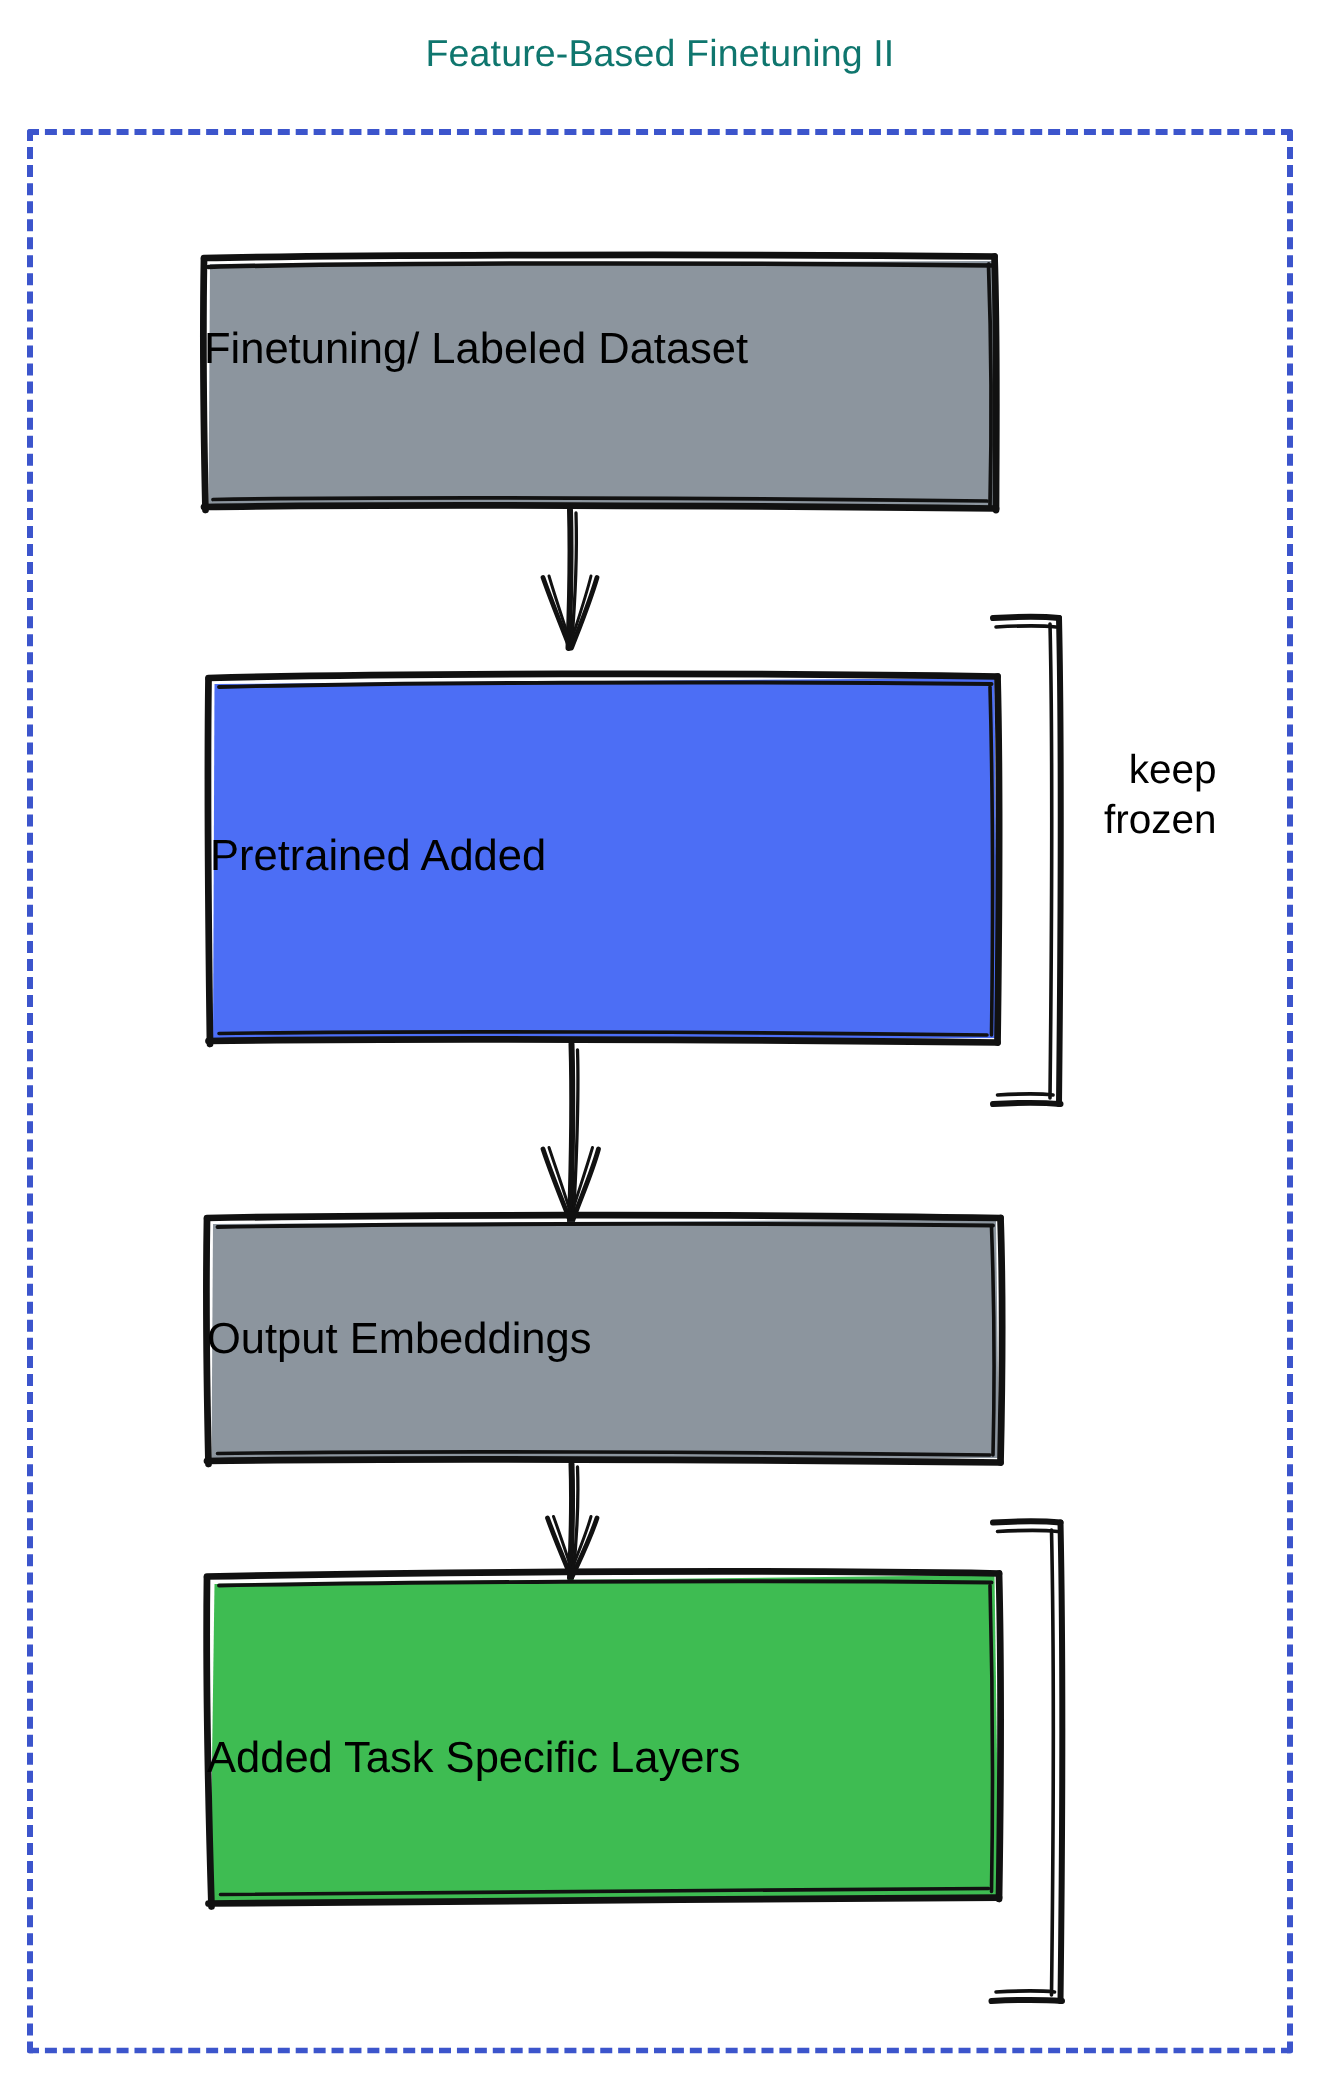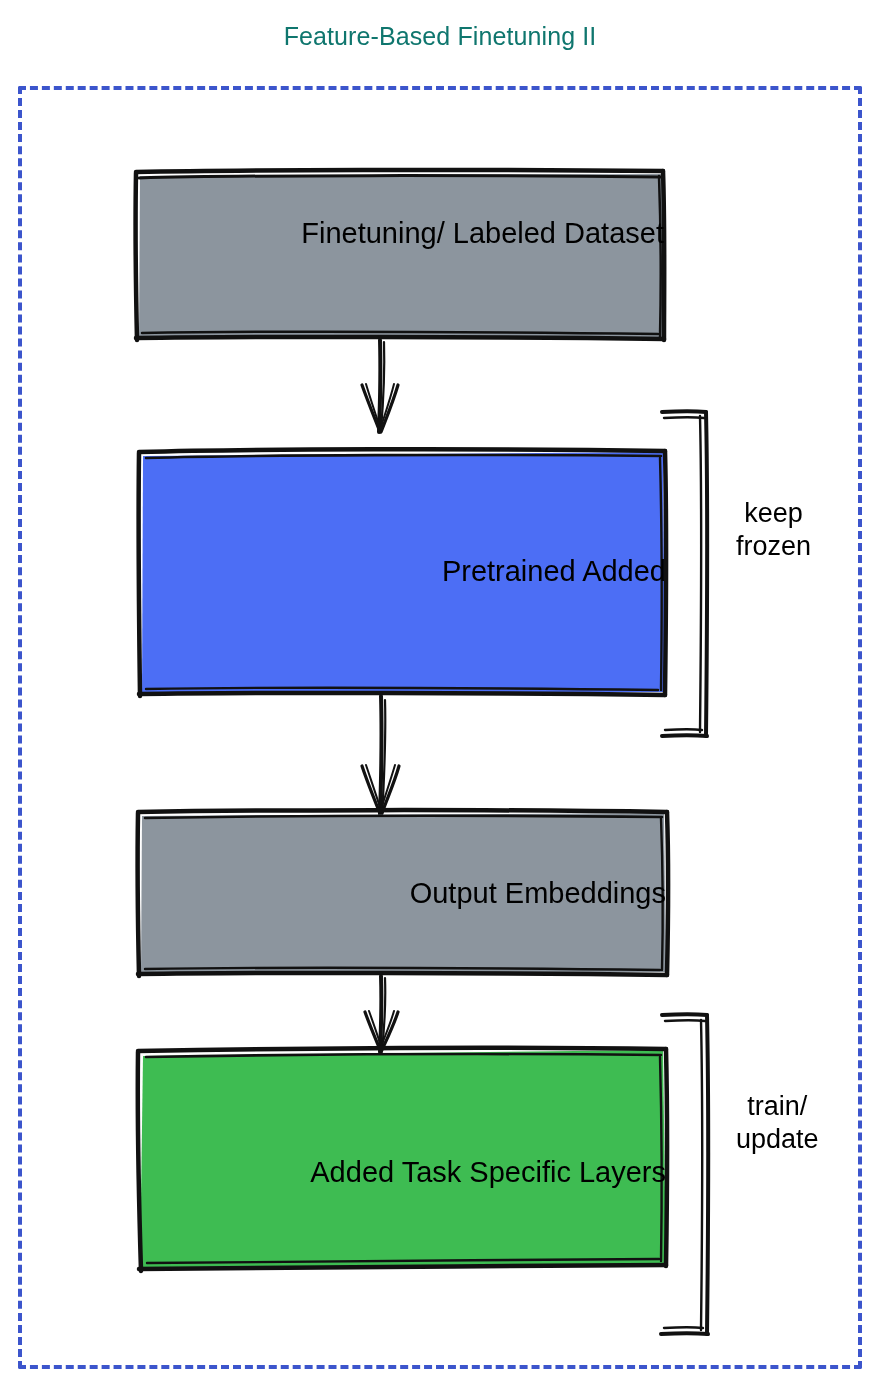--- a/index.html
+++ b/index.html
@@ -57,31 +57,31 @@
   }
 
   
   .node-label {
     position: absolute;
     color: #000000;
     font-size: 29px;
     font-weight: 400;
     line-height: 1.1;
     white-space: nowrap;
-    text-align: right;
+    text-align: left;
   }
 
   
   .bracket-label {
     position: absolute;
     color: #000000;
     font-size: 27px;
     line-height: 1.22;
     white-space: pre-line;
-    text-align: center;
+    text-align: right;
   }
 </style>
 </head>
 <body>
 
 <div id="diagram-root">
 
   <div class="title">Feature-Based Finetuning II</div>
 
   <div class="dashed-frame"></div>
@@ -184,16 +184,14 @@
 
   <div class="node-label" style="left:140px; top:556px; width:526px;">Pretrained Added</div>
 
   <div class="node-label" style="left:138px; top:878px; width:528px;">Output Embeddings</div>
 
   <div class="node-label" style="left:138px; top:1157px; width:528px;">Added Task Specific Layers</div>
 
   <div class="bracket-label" style="left:736px; top:497px;">keep
 frozen</div>
 
-  <div class="bracket-label" style="left:736px; top:1090px;">train/
-update</div>
 
 </div>
 
 </body></html>

